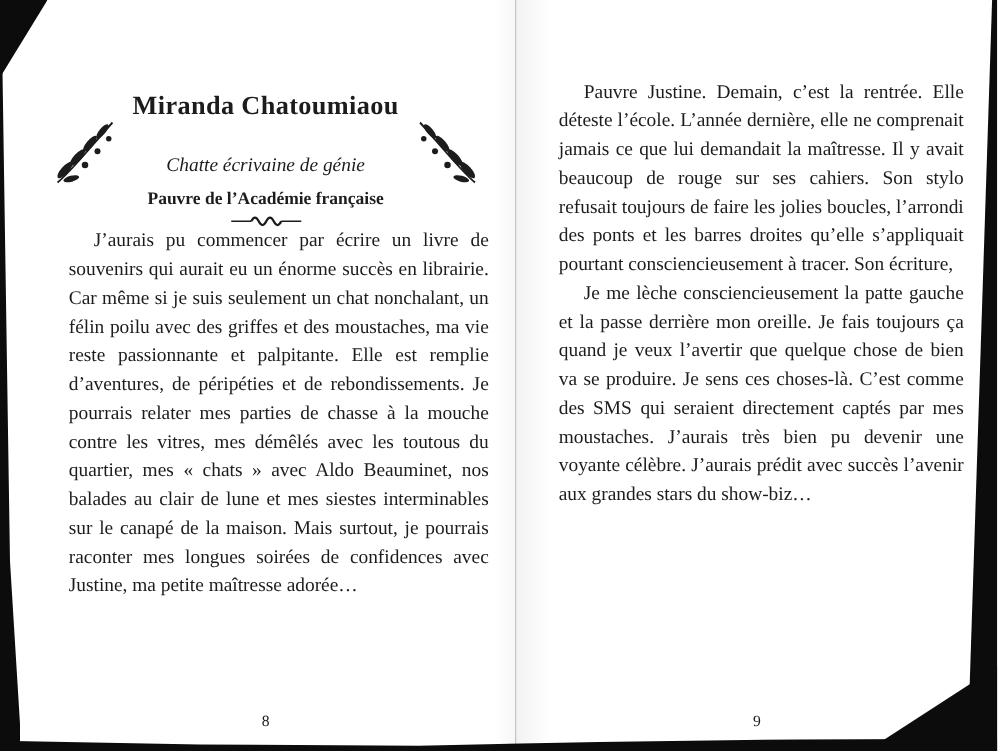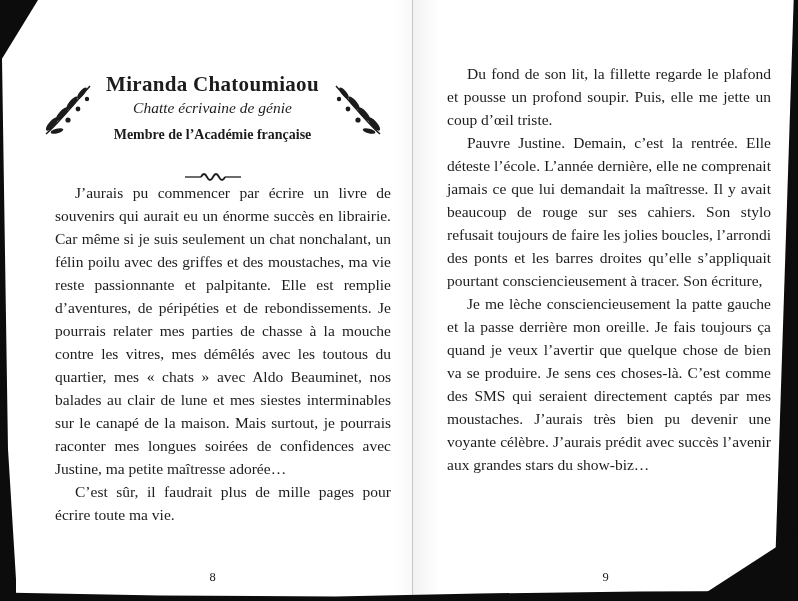--- a/index.html
+++ b/index.html
@@ -13,21 +13,21 @@
   .page { position: absolute; top: 0; height: 601px; z-index: 1; }
   .page-left  { left: 0;     width: 425px; background: linear-gradient(to right, #ffffff 0%, #ffffff 93%, #f2f2f2 100%); }
   .page-right { left: 413px; width: 385px; background: linear-gradient(to left,  #ffffff 0%, #ffffff 93%, #f2f2f2 100%); }
 
   .heading {
     position: absolute; top: 72px; left: 0; width: 100%;
     display: flex; justify-content: center; align-items: center; gap: 8px;
   }
   .heading-text { width: 224px; text-align: center; }
   .title { font-size: 21px; font-weight: bold; margin: 0; letter-spacing: 0.3px; }
-  .subtitle { font-style: italic; font-size: 15.5px; margin-top: 2px; }
+  .subtitle { font-style: italic; font-size: 15.5px; margin-top: 27px; }
   .affiliation { font-weight: bold; font-size: 14px; margin-top: 10px; }
   .laurel { flex: 0 0 auto; line-height: 0; }
   .laurel-right { transform: scaleX(-1); }
 
   .divider { position: absolute; top: 170px; left: 0; width: 100%; text-align: center; line-height: 0; }
 
   .body-text {
     position: absolute;
     font-size: 15.5px; line-height: 23px;
     text-align: justify;
@@ -65,21 +65,21 @@
         <ellipse cx="39" cy="14" rx="7" ry="2.5" transform="rotate(-50 39 14)" fill="#1c1c1c"></ellipse>
         <ellipse cx="14" cy="52" rx="6.5" ry="2.4" transform="rotate(-15 14 52)" fill="#1c1c1c"></ellipse>
         <circle cx="25" cy="41" r="2.6" fill="#1c1c1c"></circle>
         <circle cx="35" cy="30" r="2.4" fill="#1c1c1c"></circle>
         <circle cx="44" cy="20" r="2.2" fill="#1c1c1c"></circle>
       </svg>
     </span>
     <div class="heading-text">
       <h1 class="title">Miranda Chatoumiaou</h1>
       <div class="subtitle">Chatte écrivaine de génie</div>
-      <div class="affiliation">Membre de l’Académie française</div>
+      <div class="affiliation">Pauvre de l’Académie française</div>
     </div>
     <span class="laurel laurel-right">
       <svg width="50" height="58" viewBox="0 0 50 58" aria-hidden="true">
         <path d="M3 55 C 14 46, 30 26, 47 7" fill="none" stroke="#1c1c1c" stroke-width="1.5"></path>
         <ellipse cx="9" cy="45" rx="8.5" ry="3" transform="rotate(-48 9 45)" fill="#1c1c1c"></ellipse>
         <ellipse cx="19" cy="35" rx="8.5" ry="3" transform="rotate(-48 19 35)" fill="#1c1c1c"></ellipse>
         <ellipse cx="29" cy="24" rx="8" ry="2.8" transform="rotate(-50 29 24)" fill="#1c1c1c"></ellipse>
         <ellipse cx="39" cy="14" rx="7" ry="2.5" transform="rotate(-50 39 14)" fill="#1c1c1c"></ellipse>
         <ellipse cx="14" cy="52" rx="6.5" ry="2.4" transform="rotate(-15 14 52)" fill="#1c1c1c"></ellipse>
         <circle cx="25" cy="41" r="2.6" fill="#1c1c1c"></circle>
@@ -92,29 +92,27 @@
   <div class="divider">
     <svg width="58" height="14" viewBox="0 0 58 14" aria-hidden="true">
       <path d="M1 7 H17" stroke="#1c1c1c" stroke-width="1.3"></path>
       <path d="M41 7 H57" stroke="#1c1c1c" stroke-width="1.3"></path>
       <path d="M17 7 q3 -6 6 0 q3 6 6 0 q3 -6 6 0 q3 6 6 0" fill="none" stroke="#1c1c1c" stroke-width="1.8"></path>
     </svg>
   </div>
 
   <div class="body-text">
     <p>J’aurais pu commencer par écrire un livre de souvenirs qui aurait eu un énorme succès en librairie. Car même si je suis seulement un chat nonchalant, un félin poilu avec des griffes et des moustaches, ma vie reste passionnante et palpitante. Elle est remplie d’aventures, de péripéties et de rebondissements. Je pourrais relater mes parties de chasse à la mouche contre les vitres, mes démêlés avec les toutous du quartier, mes « chats » avec Aldo Beauminet, nos balades au clair de lune et mes siestes interminables sur le canapé de la maison. Mais surtout, je pourrais raconter mes longues soirées de confidences avec Justine, ma petite maîtresse adorée…</p>
-    <p>C’est sûr, il faudrait plus de mille pages pour écrire toute ma vie.</p>
   </div>
 
   <div class="page-number">8</div>
 </div>
 
 <div class="page page-right">
   <div class="body-text">
-    <p>Du fond de son lit, la fillette regarde le plafond et pousse un profond soupir. Puis, elle me jette un coup d’œil triste.</p>
     <p>Pauvre Justine. Demain, c’est la rentrée. Elle déteste l’école. L’année dernière, elle ne comprenait jamais ce que lui demandait la maîtresse. Il y avait beaucoup de rouge sur ses cahiers. Son stylo refusait toujours de faire les jolies boucles, l’arrondi des ponts et les barres droites qu’elle s’appliquait pourtant consciencieusement à tracer. Son écriture,</p>
     <p>Je me lèche consciencieusement la patte gauche et la passe derrière mon oreille. Je fais toujours ça quand je veux l’avertir que quelque chose de bien va se produire. Je sens ces choses-là. C’est comme des SMS qui seraient directement captés par mes moustaches. J’aurais très bien pu devenir une voyante célèbre. J’aurais prédit avec succès l’avenir aux grandes stars du show-biz…</p>
   </div>
 
   <div class="page-number">9</div>
 </div>
 
 <div class="gutter-line"></div>
 
 <div class="edge edge-top-left"></div>

